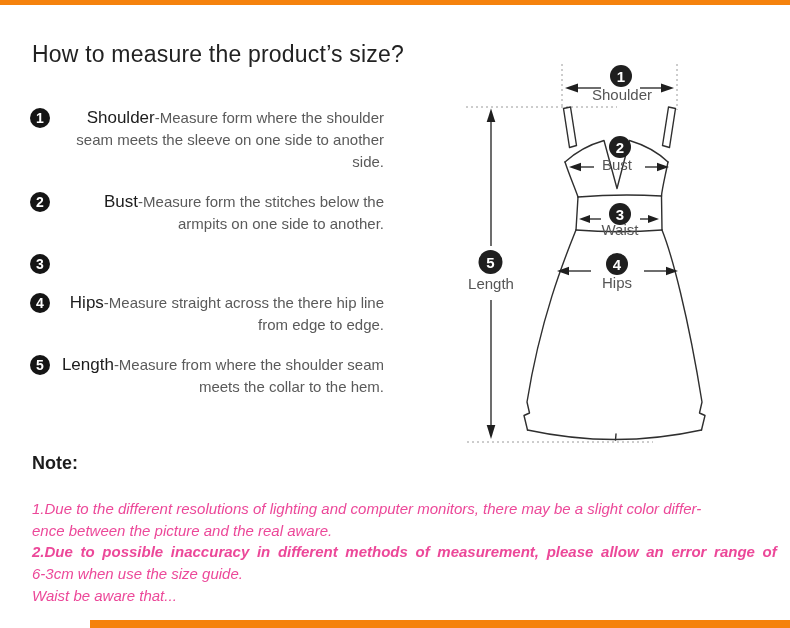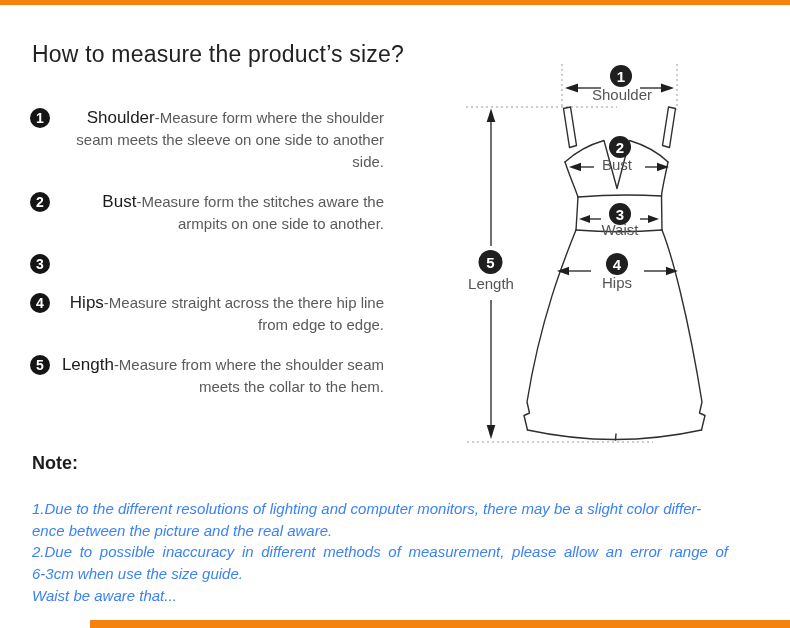--- a/index.html
+++ b/index.html
@@ -23,39 +23,39 @@
   .outline { fill:none; stroke:#2f2f2f; stroke-width:1.4; stroke-linejoin:round; stroke-linecap:round; }
   .guide { fill:none; stroke:#9a9a9a; stroke-width:1; stroke-dasharray:2,3; }
   .arrow { stroke:#1f1f1f; stroke-width:1.3; }
   .ahead { fill:#1f1f1f; stroke:none; }
   .bcirc { fill:#1f1f1f; }
   .bnum { fill:#fff; font-size:15px; font-weight:bold; text-anchor:middle; }
   .dlabel { fill:#555; font-size:15px; text-anchor:middle; }
 
   .note { position:absolute; left:32px; top:453px; width:740px; }
   .note-head { font-size:18px; font-weight:bold; color:#1c1c1c; margin-bottom:24px; }
-  .note-line { font-size:15px; font-style:italic; color:#3b82f6; line-height:21.7px; white-space:nowrap; }
-  .note-line.justified { word-spacing:3.5px; }
+  .note-line { font-size:15px; font-style:italic; color:#ec4899; line-height:21.7px; white-space:nowrap; }
+  .note-line.justified { word-spacing:3.5px;font-weight:bold; }
 </style>
 </head>
 <body>
 
 <div class="page">
   <div class="top-bar"></div>
 
   <h1 class="title">How to measure the product’s size?</h1>
 
   <div class="mlist">
     <div class="mitem">
       <span class="badge">1</span>
       <div class="mtext"><span class="term">Shoulder</span><span class="desc">-Measure form where the shoulder seam meets the sleeve on one side to another side.</span></div>
     </div>
     <div class="mitem">
       <span class="badge">2</span>
-      <div class="mtext"><span class="term">Bust</span><span class="desc">-Measure form the stitches aware the armpits on one side to another.</span></div>
+      <div class="mtext"><span class="term">Bust</span><span class="desc">-Measure form the stitches below the armpits on one side to another.</span></div>
     </div>
     <div class="mitem">
       <span class="badge">3</span>
     </div>
     <div class="mitem">
       <span class="badge">4</span>
       <div class="mtext"><span class="term">Hips</span><span class="desc">-Measure straight across the there hip line from edge to edge.</span></div>
     </div>
     <div class="mitem">
       <span class="badge">5</span>

